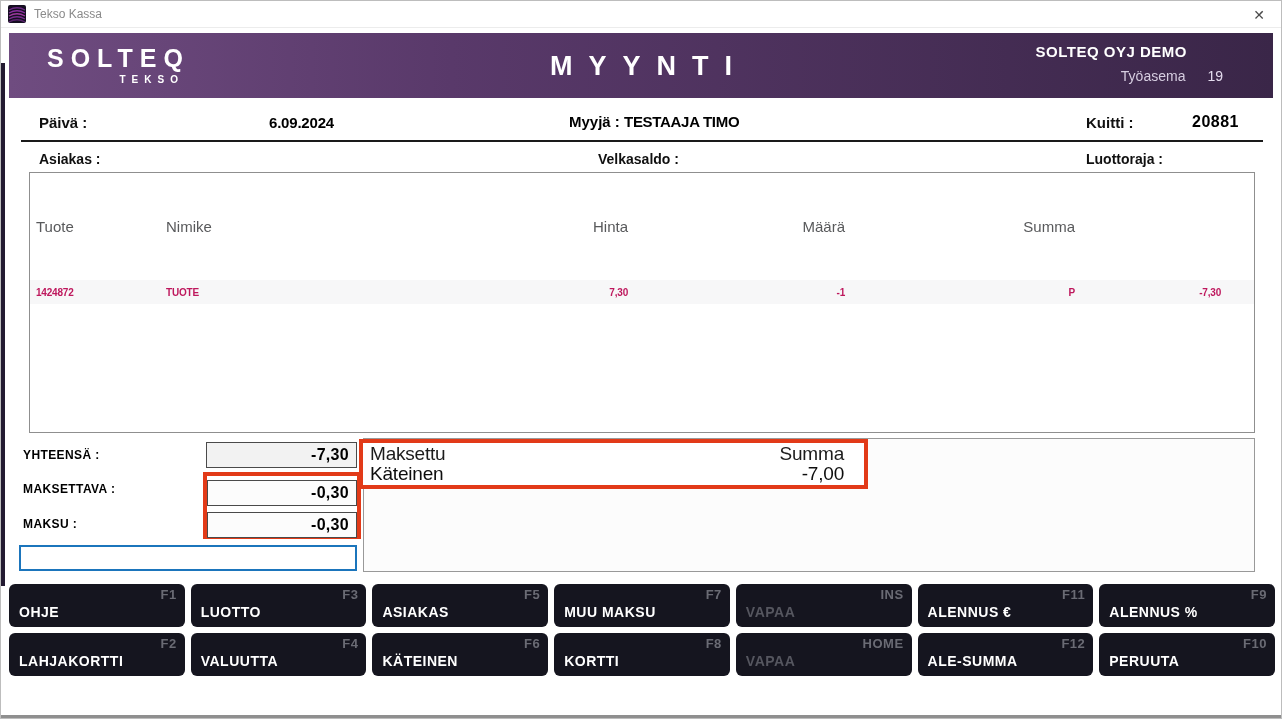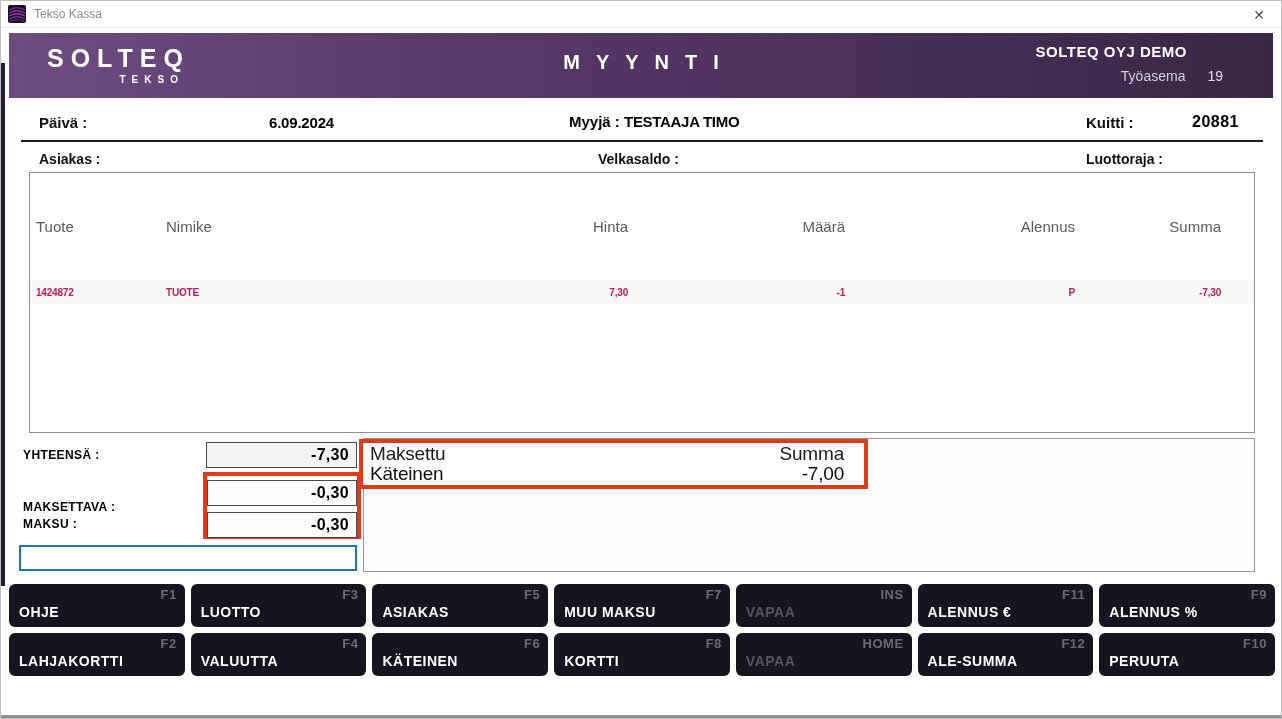--- a/index.html
+++ b/index.html
@@ -28,21 +28,21 @@
   .header{
     position:absolute; left:8px; right:8px; top:32px; height:65px;
     background:linear-gradient(90deg,#6f4c80 0%,#59396a 35%,#3a2648 100%);
     display:flex; align-items:center;
   }
   .brand{ position:absolute; left:38px; top:11px; color:#fff; }
   .brand-main{ font-size:25px; font-weight:600; letter-spacing:7px; }
   .brand-sub{ font-size:10px; font-weight:600; letter-spacing:6px; text-align:right; margin-top:1px; padding-right:6px; }
   .screen-title{
     position:absolute; left:0; right:0; top:18px; text-align:center;
-    color:#fff; font-size:20px; font-weight:700; letter-spacing:16px; text-indent:16px;
+    color:#fff; font-size:27px; font-weight:700; letter-spacing:16px; text-indent:16px;
   }
   .store{ position:absolute; right:0; top:10px; text-align:right; color:#fff; }
   .company{ font-size:15px; font-weight:700; letter-spacing:.5px; padding-right:86px; }
   .workstation{ font-size:14px; color:#d6cde0; margin-top:8px; padding-right:50px; }
   .workstation .ws-num{ margin-left:22px; color:#e4dcee; }
 
   
   .edge-sliver{ position:absolute; left:0; top:62px; width:4px; height:523px; background:#231a31; }
 
   
@@ -69,21 +69,21 @@
     display:grid; grid-template-columns:130px 320px 142px 217px 230px 146px 1fr;
     align-items:center; padding-left:6px;margin-top:40px;
   }
   .tbl-head{ height:27px; color:#58595b; font-size:15px; }
   .tbl-data{ height:24px; color:#be185d; font-size:10px; font-weight:700; letter-spacing:-0.2px; background:#f7f7f8; }
   .tbl-row .c3,.tbl-row .c4,.tbl-row .c5,.tbl-row .c6{ text-align:right; }
 
   
   .total-lbl{ position:absolute; font-size:12px; font-weight:700; letter-spacing:.4px; color:#000000; }
   .lbl-yhteensa{ left:22px; top:447px; }
-  .lbl-maksettava{ left:22px; top:499px; }
+  .lbl-maksettava{ left:22px; top:481px; }
   .lbl-maksu{ left:22px; top:516px; }
   .amount-box{
     position:absolute; height:26px; border:1px solid #4a4a4a; background:#f2f2f2;
     font-size:16px; font-weight:700; color:#000; text-align:right;
     line-height:24px; padding-right:7px; letter-spacing:.3px;
   }
   .box-total{ left:205px; top:441px; width:151px; }
   .red-frame-totals{
     position:absolute; left:202px; top:471px; width:158px; height:67px;
     border:4px solid #e23a18; background:#fff;
@@ -188,21 +188,20 @@
   <span class="lbl2 lbl-asiakas">Asiakas :</span>
   <span class="lbl2 lbl-velkasaldo">Velkasaldo :</span>
   <span class="lbl2 lbl-luottoraja">Luottoraja :</span>
 
   <div class="items-table">
     <div class="tbl-row tbl-head">
       <span class="c1">Tuote</span>
       <span class="c2">Nimike</span>
       <span class="c3">Hinta</span>
       <span class="c4">Määrä</span>
-      <span class="c5">Alennus</span>
       <span class="c6">Summa</span>
     </div>
     <div class="tbl-row tbl-data">
       <span class="c1">1424872</span>
       <span class="c2">TUOTE</span>
       <span class="c3">7,30</span>
       <span class="c4">-1</span>
       <span class="c5">P</span>
       <span class="c6">-7,30</span>
     </div>

